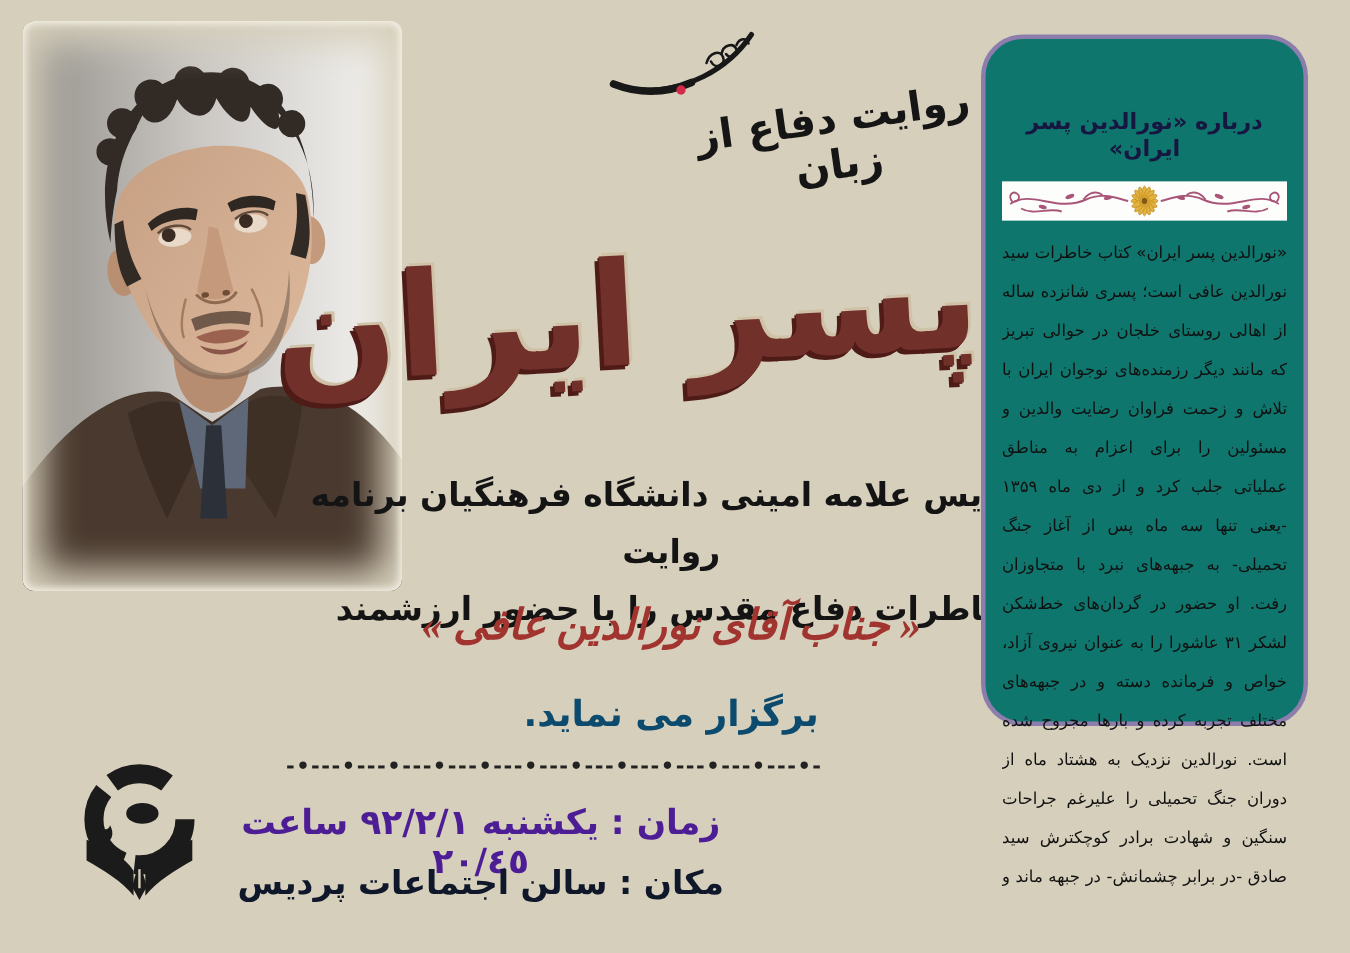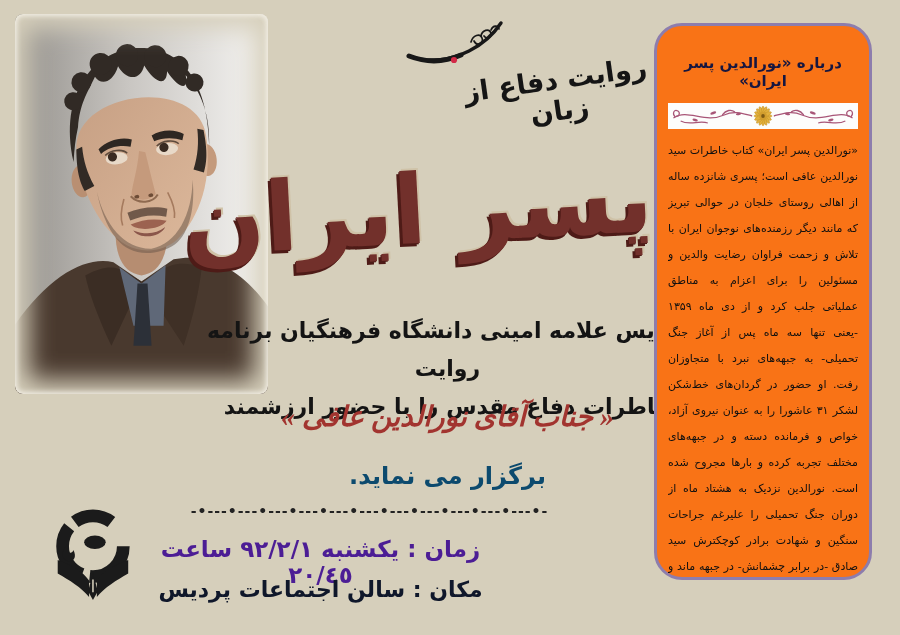--- a/index.html
+++ b/index.html
@@ -59,24 +59,24 @@
     font-size:23px;font-weight:bold;text-align:center;color:#4c1d95;
   }
   .place-line{
     position:absolute;left:128px;top:577px;width:385px;
     font-size:22px;font-weight:bold;text-align:center;color:#0f172a;
   }
   
   .logo{position:absolute;left:44px;top:504px;width:94px;height:100px;}
   
   .sidebar{
-    position:absolute;left:654px;top:23px;width:218px;height:557px;
-    box-sizing:border-box;background:#f97316;
+    position:absolute;left:654px;top:23px;width:218px;height:461px;
+    box-sizing:border-box;background:#0f766e;
     border:3px solid #8d7dad;border-radius:28px;
-    padding:28px 11px 10px 11px;
+    padding:46px 11px 10px 11px;
   }
   .sidebar-title{
     font-size:15px;font-weight:bold;text-align:center;color:#161640;
     letter-spacing:.2px;
   }
   .floral-divider{
     margin-top:13px;width:100%;height:26px;background:#fdfdfc;
   }
   .floral-divider svg{display:block;width:100%;height:100%;}
   .sidebar-body{

